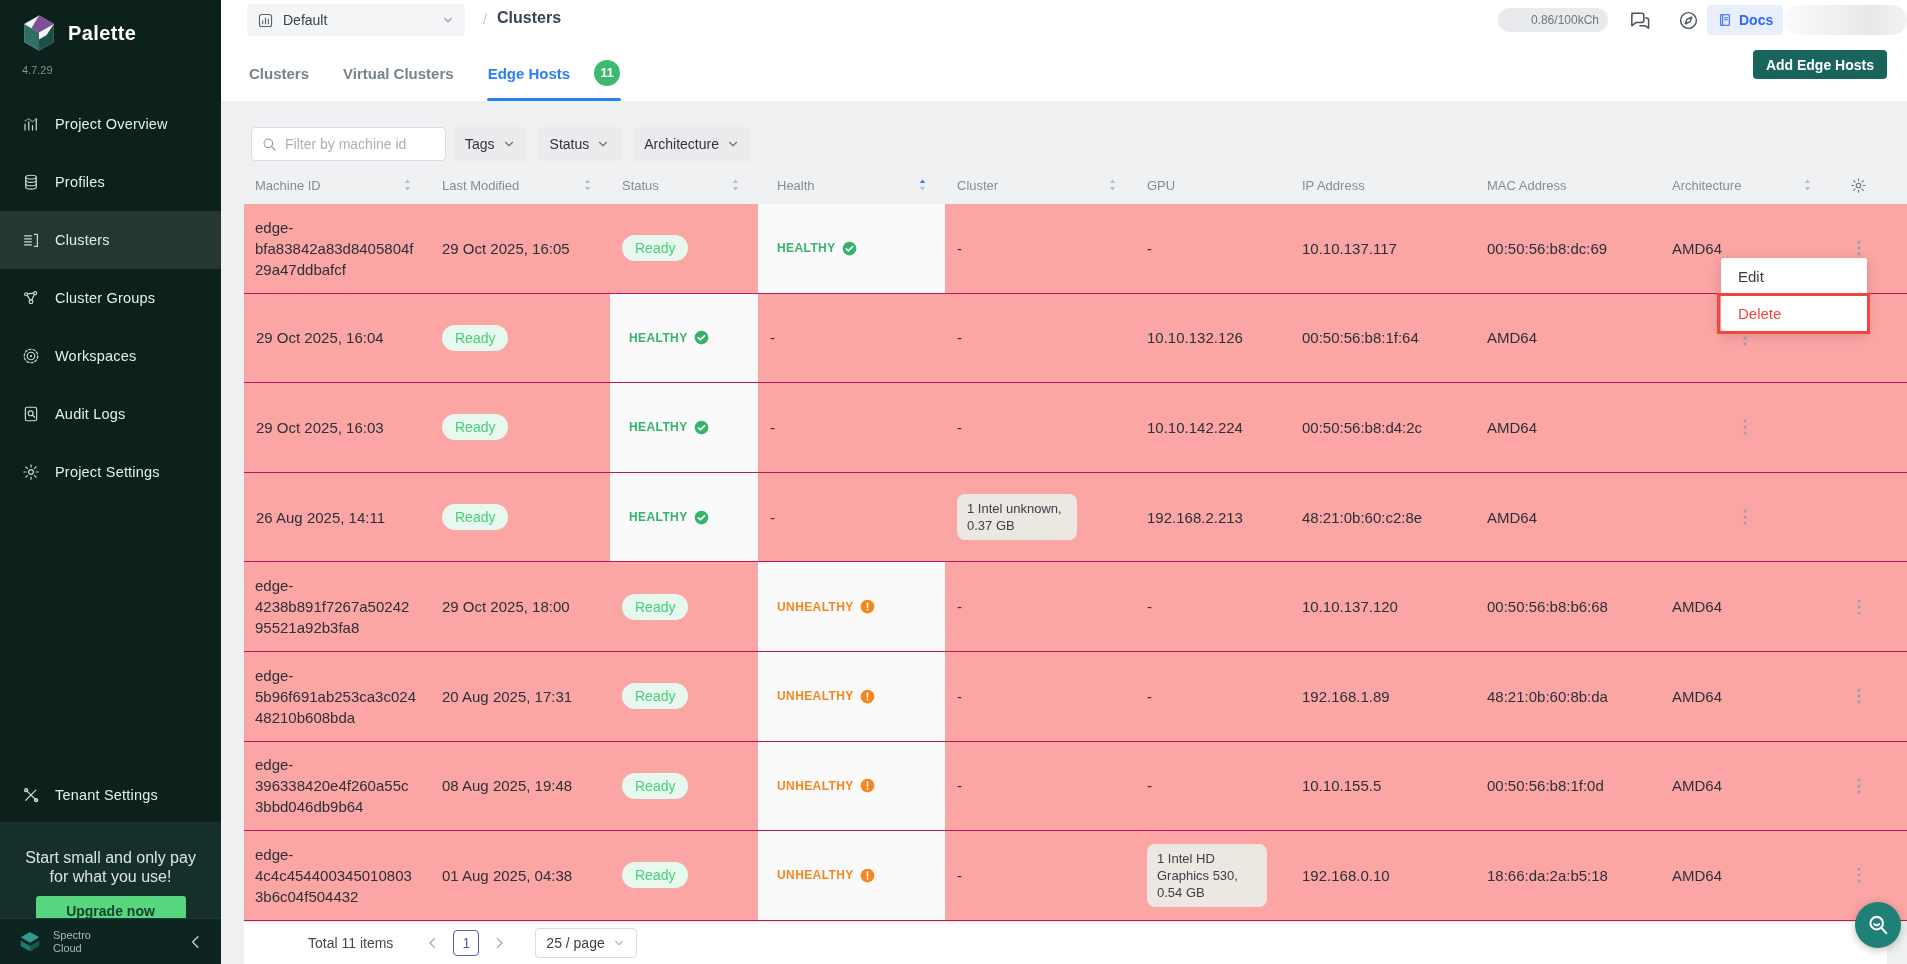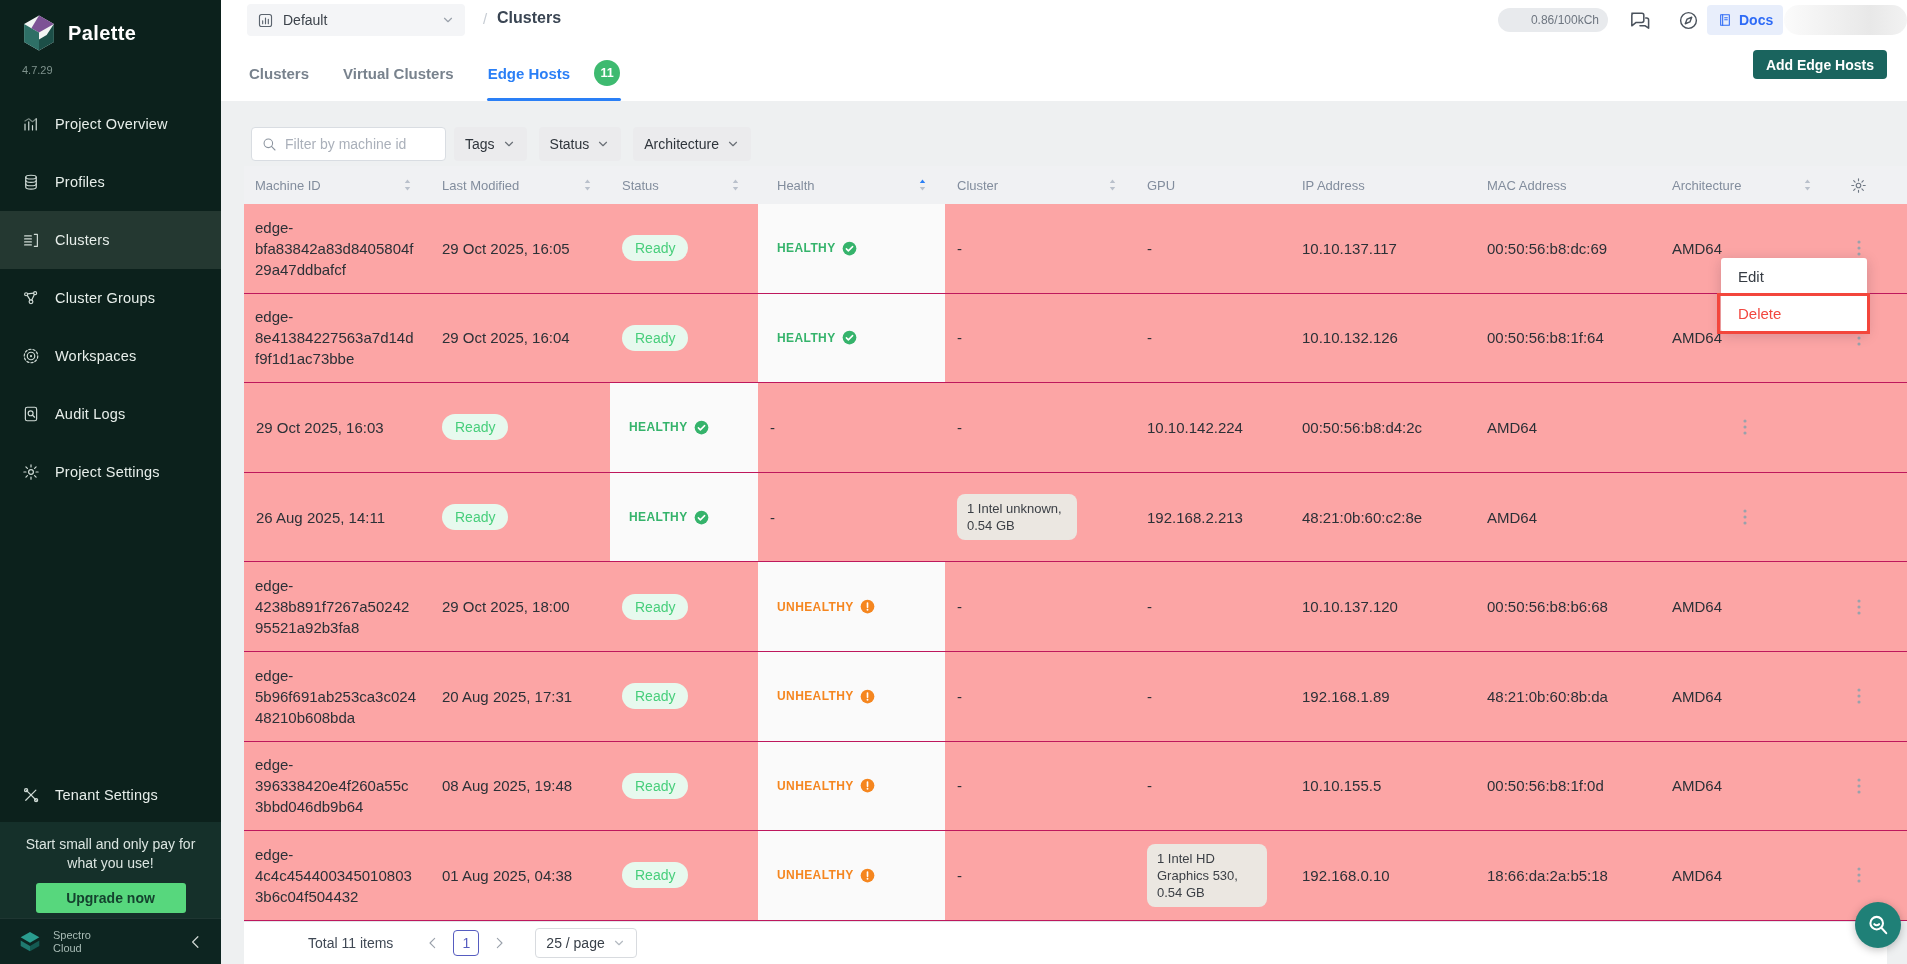--- a/index.html
+++ b/index.html
@@ -13,21 +13,21 @@
   .logo-ic{width:34px;height:38px}
   .logo-text{margin-left:12px;font-size:20px;font-weight:700;letter-spacing:.4px;color:#fff}
   .version{padding:12px 0 0 22px;font-size:11px;color:#7f938d}
   .nav{position:absolute;left:0;top:95px;width:100%}
   .nav-item{display:flex;align-items:center;height:58px;padding-left:22px;cursor:pointer;color:#e7eeea}
   .nav-item.active{background:#243831}
   .nav-ic{width:18px;height:18px;color:#cfdad5;flex:0 0 18px}
   .nav-lab{margin-left:15px;font-size:14.5px;font-weight:500;letter-spacing:.2px}
   .tenant{position:absolute;left:0;top:766px;width:100%}
   .promo{position:absolute;left:0;top:822px;width:100%;height:96px;background:#15302a;text-align:center}
-  .promo-text{padding:13px 16px 0;font-size:14px;line-height:19px;color:#dbe5e1}
+  .promo-text{padding:26px 16px 0;font-size:16px;line-height:19px;color:#dbe5e1}
   .upgrade-btn{display:block;margin:10px auto 0;width:150px;height:30px;background:#57d77d;color:#14422e;
     border:0;border-radius:3px;font-size:14px;font-weight:700;font-family:inherit;cursor:pointer}
   .side-footer{position:absolute;left:0;bottom:0;width:100%;height:46px;background:#0d2521;
     border-top:1px solid rgba(255,255,255,.08);display:flex;align-items:center;padding:0 16px}
   .spectro-ic{width:28px;height:24px}
   .brand{margin-left:9px;width:54px;font-size:11px;line-height:13px;color:#a9bcb6}
   .collapse{margin-left:auto;width:18px;height:18px;color:#cfd8d4;cursor:pointer}
 
   
   .topbar{position:absolute;left:221px;top:0;width:1686px;height:40px;background:#fff;z-index:20}
@@ -434,23 +434,20 @@
             <span class="kebab">
               <svg viewBox="0 0 24 24" width="100%" height="100%" fill="currentColor">
                 <circle cx="12" cy="5.5" r="1.7"></circle>
                 <circle cx="12" cy="12" r="1.7"></circle>
                 <circle cx="12" cy="18.5" r="1.7"></circle>
               </svg>
             </span>
           </div>
         </div>
         <div class="trow grid-cols">
-          <div class="cell mid">
-            <span>edge-8e41384227563a7d14df9f1d1ac73bbe</span>
-          </div>
           <div class="cell">29 Oct 2025, 16:04</div>
           <div class="cell">
             <span class="status-pill">Ready</span>
           </div>
           <div class="cell health">
             <span class="hl ok">HEALTHY</span>
             <span class="hicon">
               <svg viewBox="0 0 24 24" width="100%" height="100%">
                 <circle cx="12" cy="12" r="11" fill="#35b36b"></circle>
                 <path d="M7 12.6l3.2 3.2L17 9" stroke="#fff" stroke-width="2.4" fill="none" stroke-linecap="round" stroke-linejoin="round"></path>
@@ -510,21 +507,21 @@
             <span class="hl ok">HEALTHY</span>
             <span class="hicon">
               <svg viewBox="0 0 24 24" width="100%" height="100%">
                 <circle cx="12" cy="12" r="11" fill="#35b36b"></circle>
                 <path d="M7 12.6l3.2 3.2L17 9" stroke="#fff" stroke-width="2.4" fill="none" stroke-linecap="round" stroke-linejoin="round"></path>
               </svg>
             </span>
           </div>
           <div class="cell">-</div>
           <div class="cell">
-            <span class="gpu-badge">1 Intel unknown, 0.54 GB</span>
+            <span class="gpu-badge">1 Intel unknown, 0.37 GB</span>
           </div>
           <div class="cell">192.168.2.213</div>
           <div class="cell">48:21:0b:60:c2:8e</div>
           <div class="cell">AMD64</div>
           <div class="acts">
             <span class="kebab">
               <svg viewBox="0 0 24 24" width="100%" height="100%" fill="currentColor">
                 <circle cx="12" cy="5.5" r="1.7"></circle>
                 <circle cx="12" cy="12" r="1.7"></circle>
                 <circle cx="12" cy="18.5" r="1.7"></circle>

